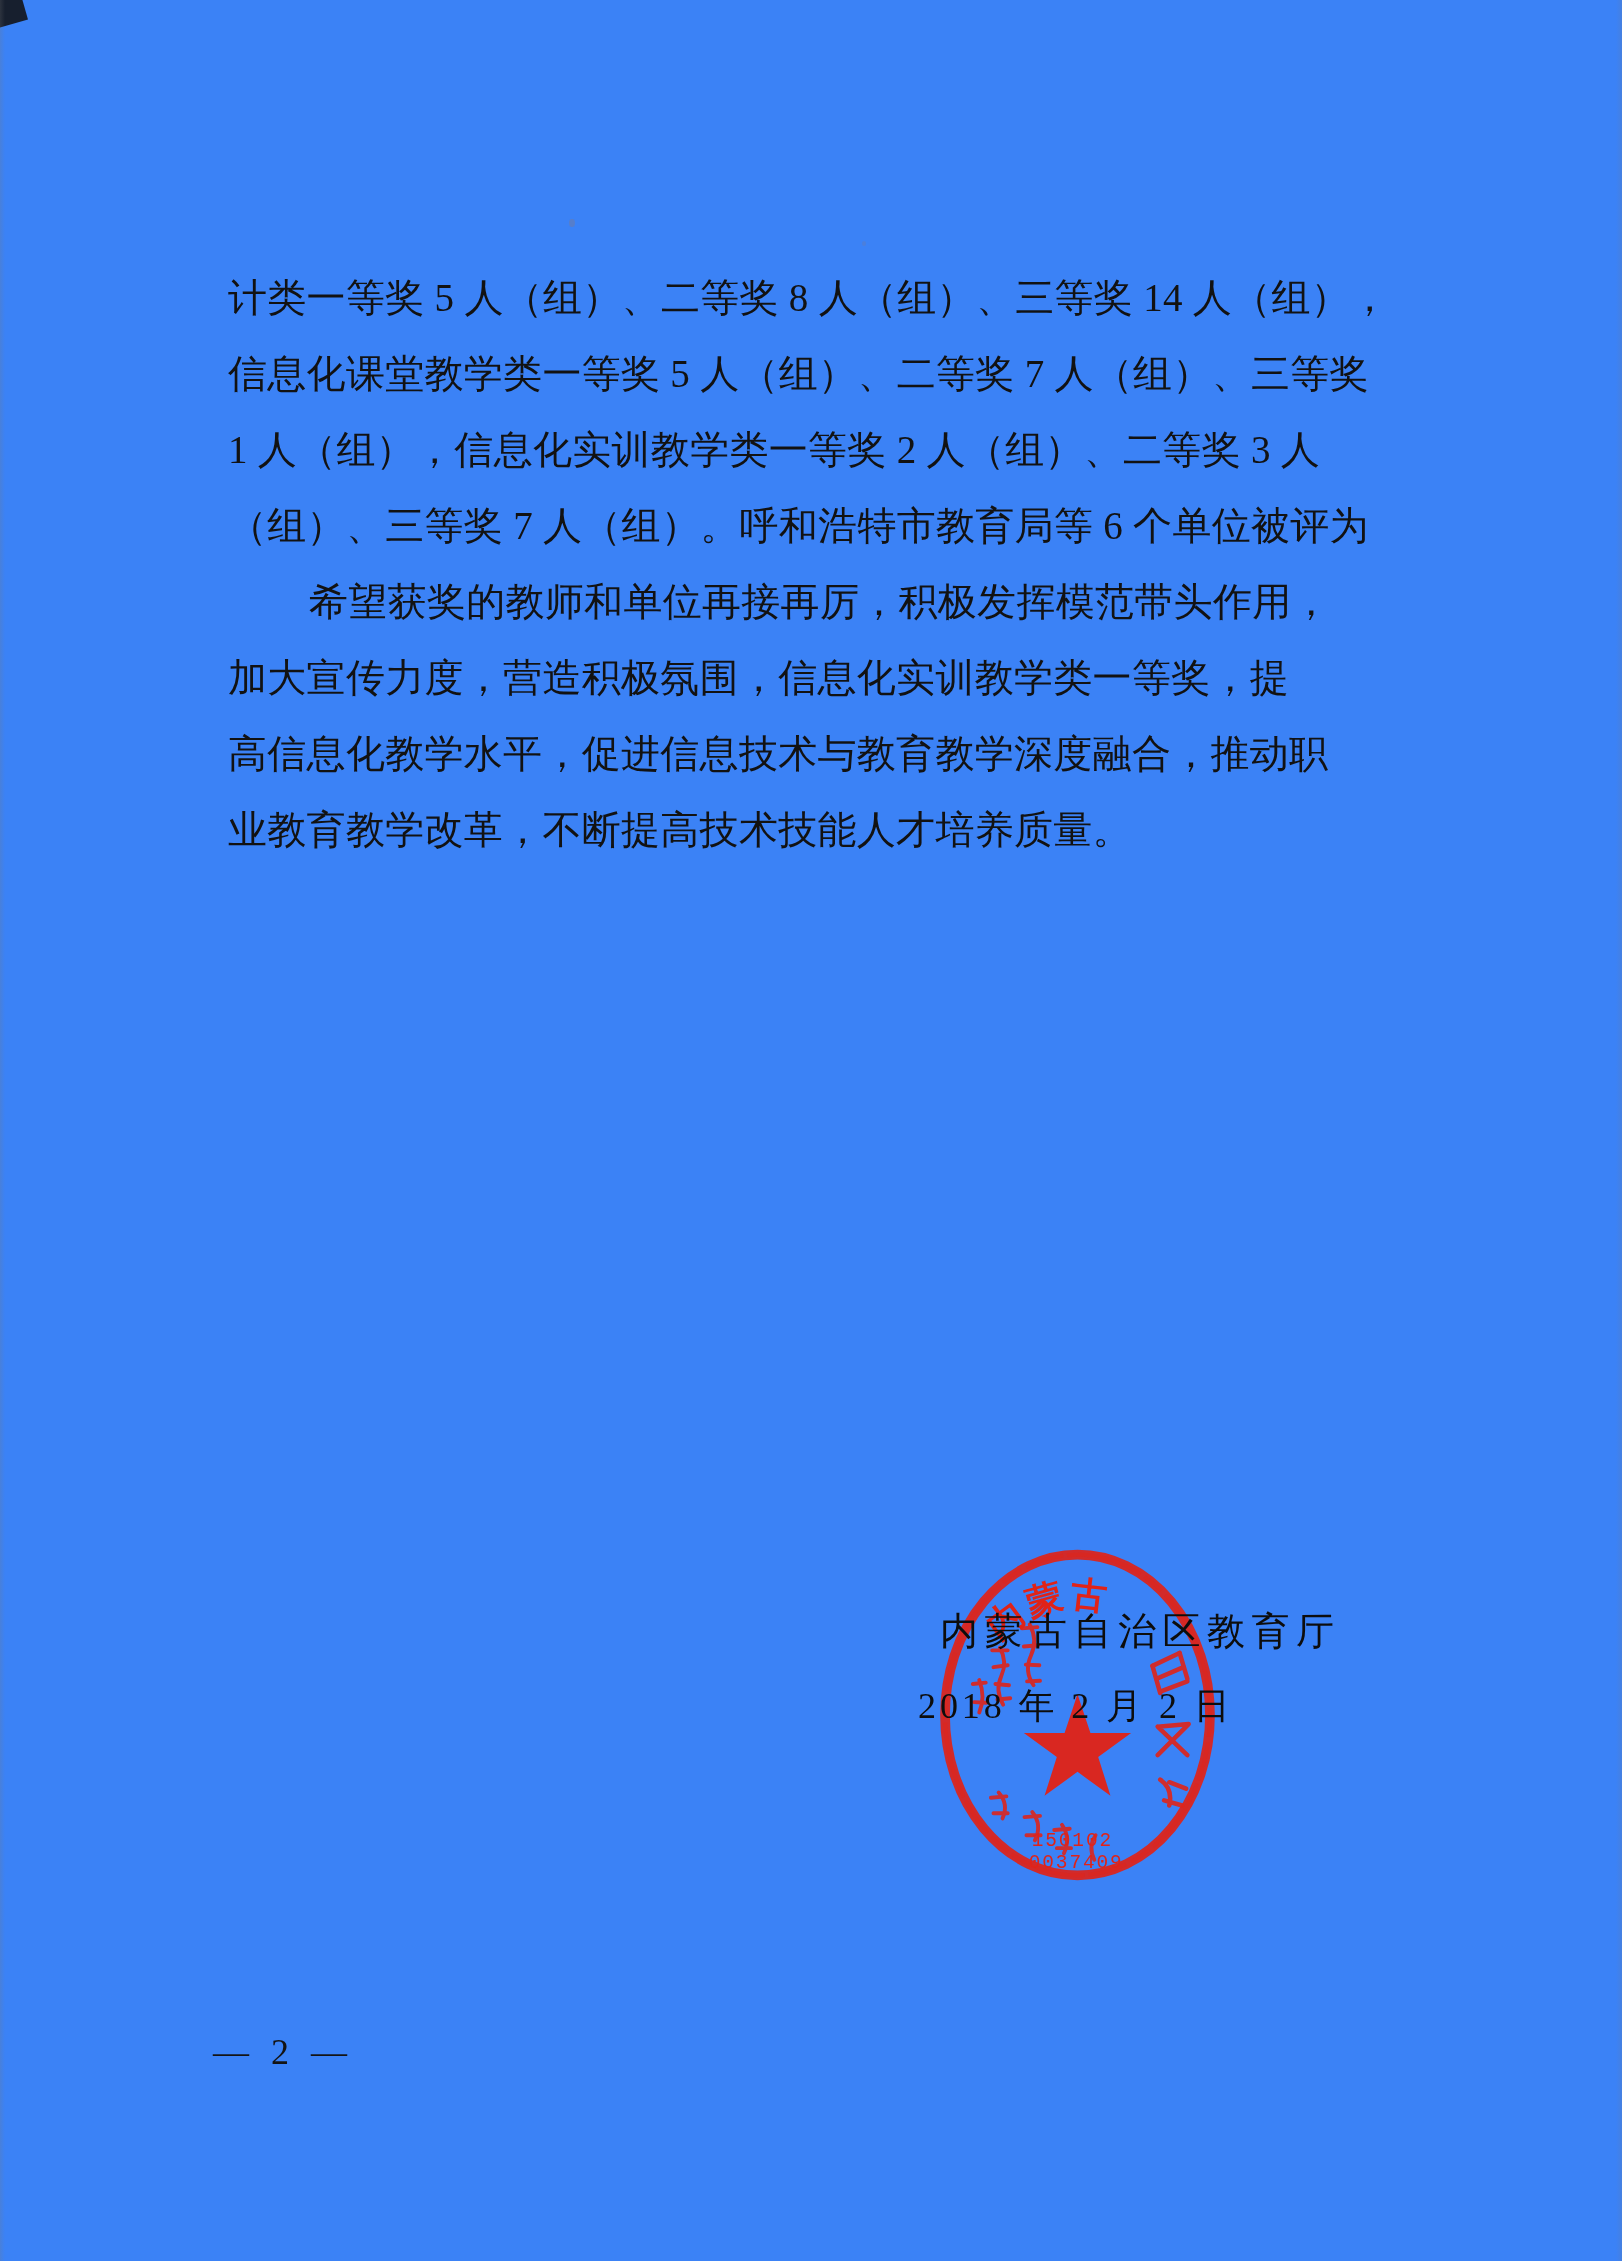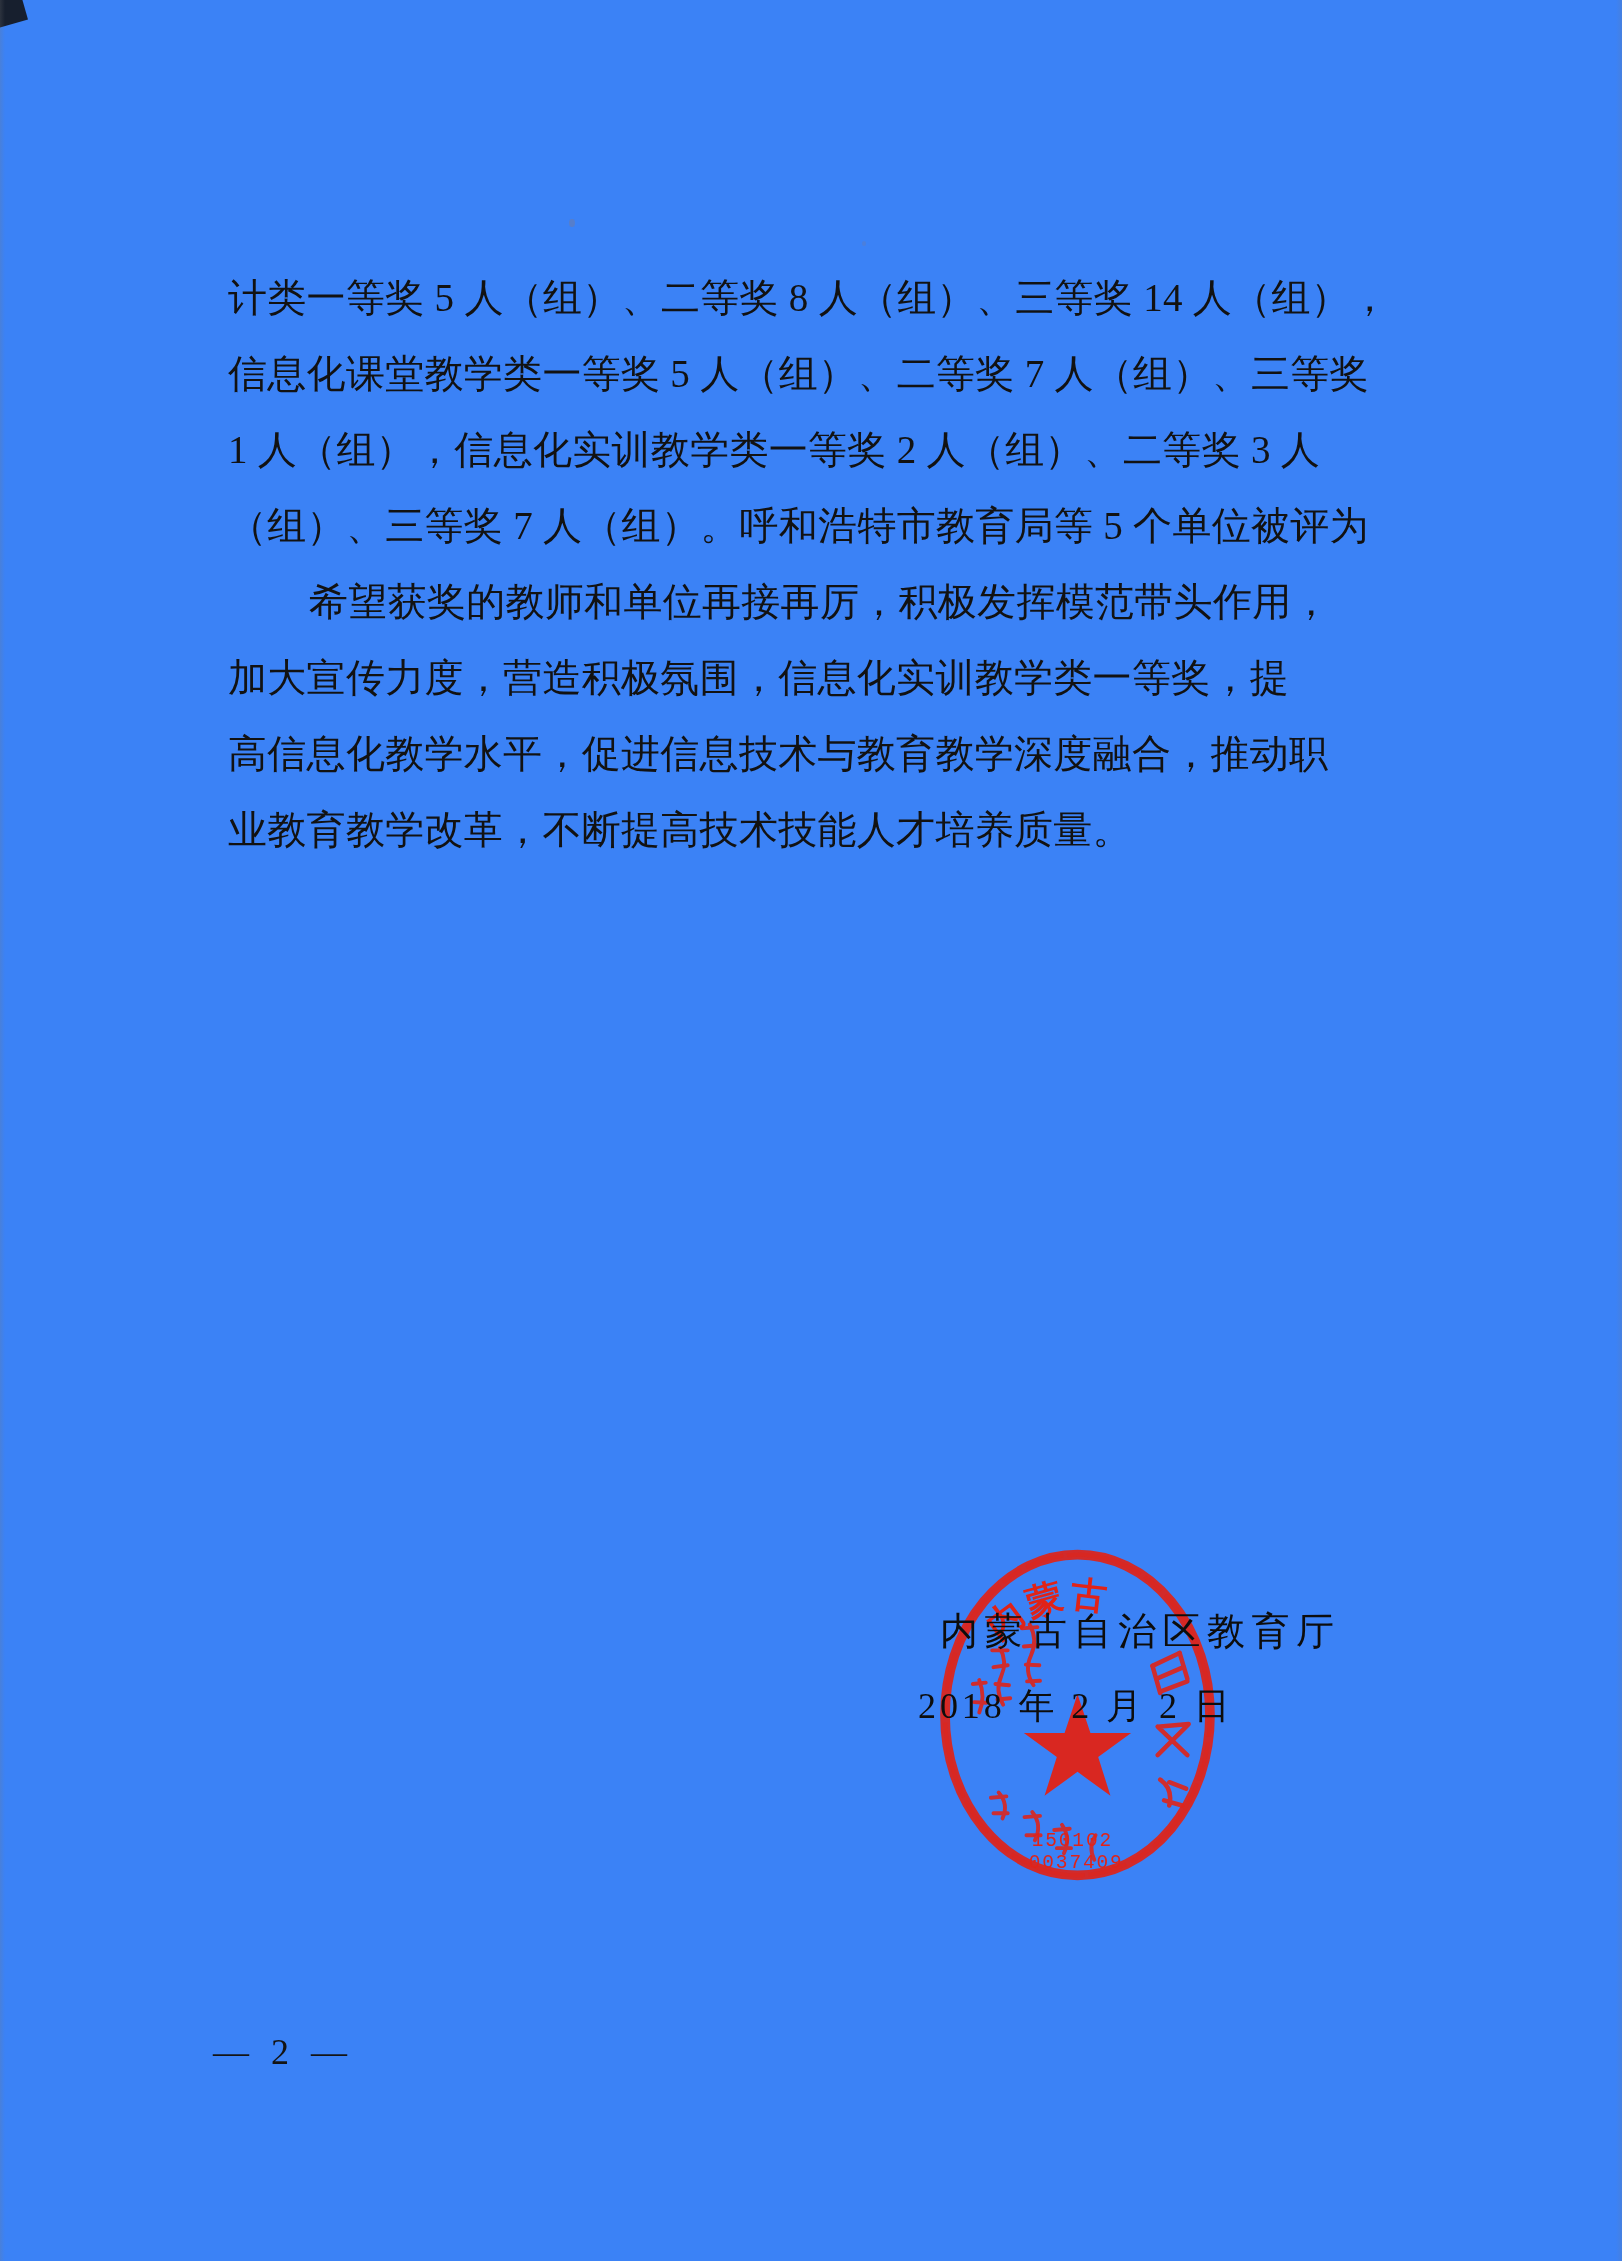--- a/index.html
+++ b/index.html
@@ -164,21 +164,21 @@
 
     <div class="doc-line justify">
       <span>信息化课堂教学类一等奖 5 人（组）、二等奖 7 人（组）、三等奖</span>
     </div>
 
     <div class="doc-line justify">
       <span>1 人（组），信息化实训教学类一等奖 2 人（组）、二等奖 3 人</span>
     </div>
 
     <div class="doc-line justify">
-      <span>（组）、三等奖 7 人（组）。呼和浩特市教育局等 5 个单位被评为</span>
+      <span>（组）、三等奖 7 人（组）。呼和浩特市教育局等 6 个单位被评为</span>
     </div>
 
 
     <div class="doc-line indent">
       <span>希望获奖的教师和单位再接再厉，积极发挥模范带头作用，</span>
     </div>
 
 
     <div class="doc-line justify">
       <span>加大宣传力度，营造积极氛围，信息化实训教学类一等奖，提</span>

